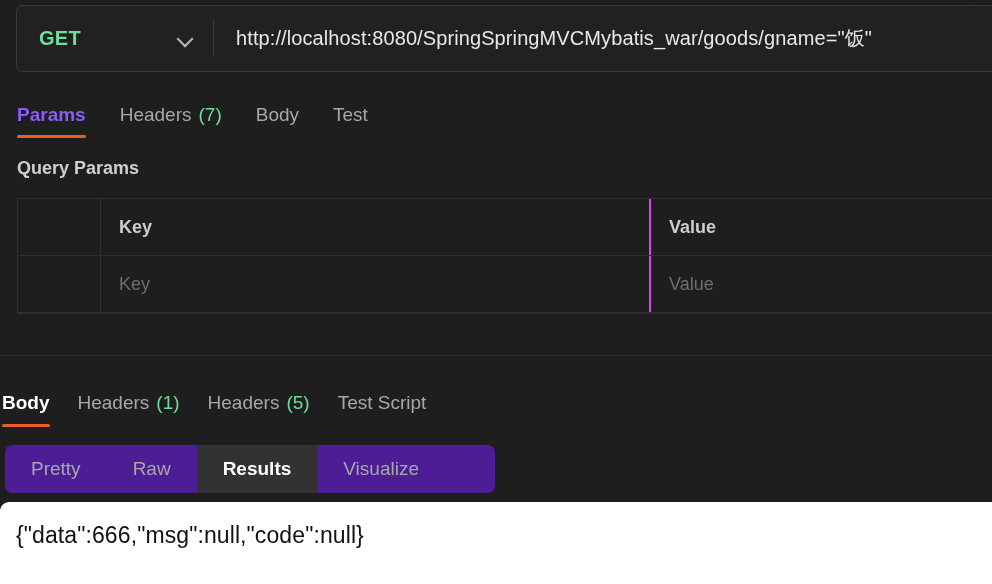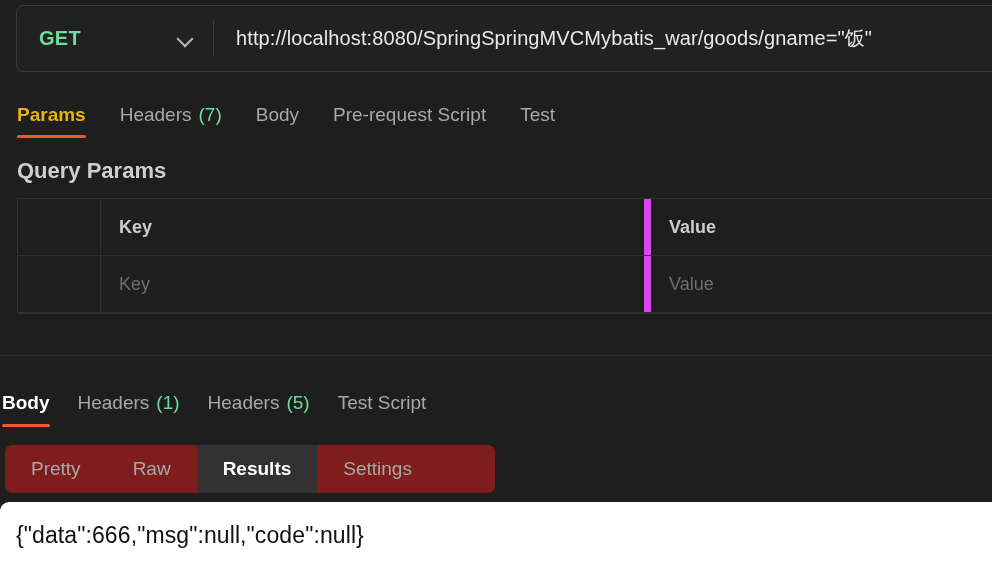--- a/index.html
+++ b/index.html
@@ -105,21 +105,21 @@
     height: 46px;
     display: flex;
     align-items: center;
     margin-right: 34px;
     color: #a8a8a8;
     font-size: 19px;
     cursor: pointer;
     white-space: nowrap;
   }
   .req-tab.active {
-    color: #eab308;
+    color: #8b5cf6;
     font-weight: bold;
   }
   .req-tab.active::after {
     content: "";
     position: absolute;
     left: 0;
     right: 0;
     bottom: 0;
     height: 3px;
     background: #ef5b25;
@@ -130,21 +130,21 @@
     margin-left: 7px;
     font-weight: normal;
   }
 
   
   .qp-title {
     position: absolute;
     left: 17px;
     top: 158px;
     color: #cfcfcf;
-    font-size: 22px;
+    font-size: 18px;
     font-weight: bold;
   }
 
   .params-table {
     position: absolute;
     left: 17px;
     top: 198px;
     width: 1003px;
     border: 1px solid #2f2f2f;
     border-collapse: collapse;
@@ -156,21 +156,21 @@
 
   .pt-check {
     width: 83px;
     border-right: 1px solid #2f2f2f;
     flex: 0 0 83px;
   }
 
   .pt-key {
     width: 550px;
     flex: 0 0 550px;
-    border-right: 7px solid #d946ef;
+    border-right: 2px solid #d946ef;
     display: flex;
     align-items: center;
     padding-left: 18px;
   }
 
   .pt-val {
     flex: 1;
     display: flex;
     align-items: center;
     padding-left: 18px;
@@ -224,21 +224,21 @@
     border-radius: 2px;
   }
 
   
   .seg-control {
     position: absolute;
     left: 5px;
     top: 445px;
     width: 490px;
     height: 48px;
-    background: #7f1d1d;
+    background: #4c1d95;
     border-radius: 7px;
     display: flex;
     align-items: stretch;
     overflow: hidden;
   }
 
   .seg-item {
     display: flex;
     align-items: center;
     justify-content: center;
@@ -294,23 +294,20 @@
   <div class="req-tabs">
     <div class="req-tab active">
       <span>Params</span>
     </div>
     <div class="req-tab">
       <span>Headers</span>
       <span class="tab-count">(7)</span>
     </div>
     <div class="req-tab">
       <span>Body</span>
-    </div>
-    <div class="req-tab">
-      <span>Pre-request Script</span>
     </div>
     <div class="req-tab">
       <span>Test</span>
     </div>
   </div>
 
   <div class="qp-title">Query Params</div>
 
   <div class="params-table">
     <div class="pt-row header-row">
@@ -356,21 +353,21 @@
     <div class="seg-item">
       <span>Pretty</span>
     </div>
     <div class="seg-item">
       <span>Raw</span>
     </div>
     <div class="seg-item active">
       <span>Results</span>
     </div>
     <div class="seg-item">
-      <span>Settings</span>
+      <span>Visualize</span>
     </div>
   </div>
 
   <div class="preview-pane">
     <div class="preview-text">{"data":666,"msg":null,"code":null}</div>
   </div>
 
 </div>
 
 </body></html>

